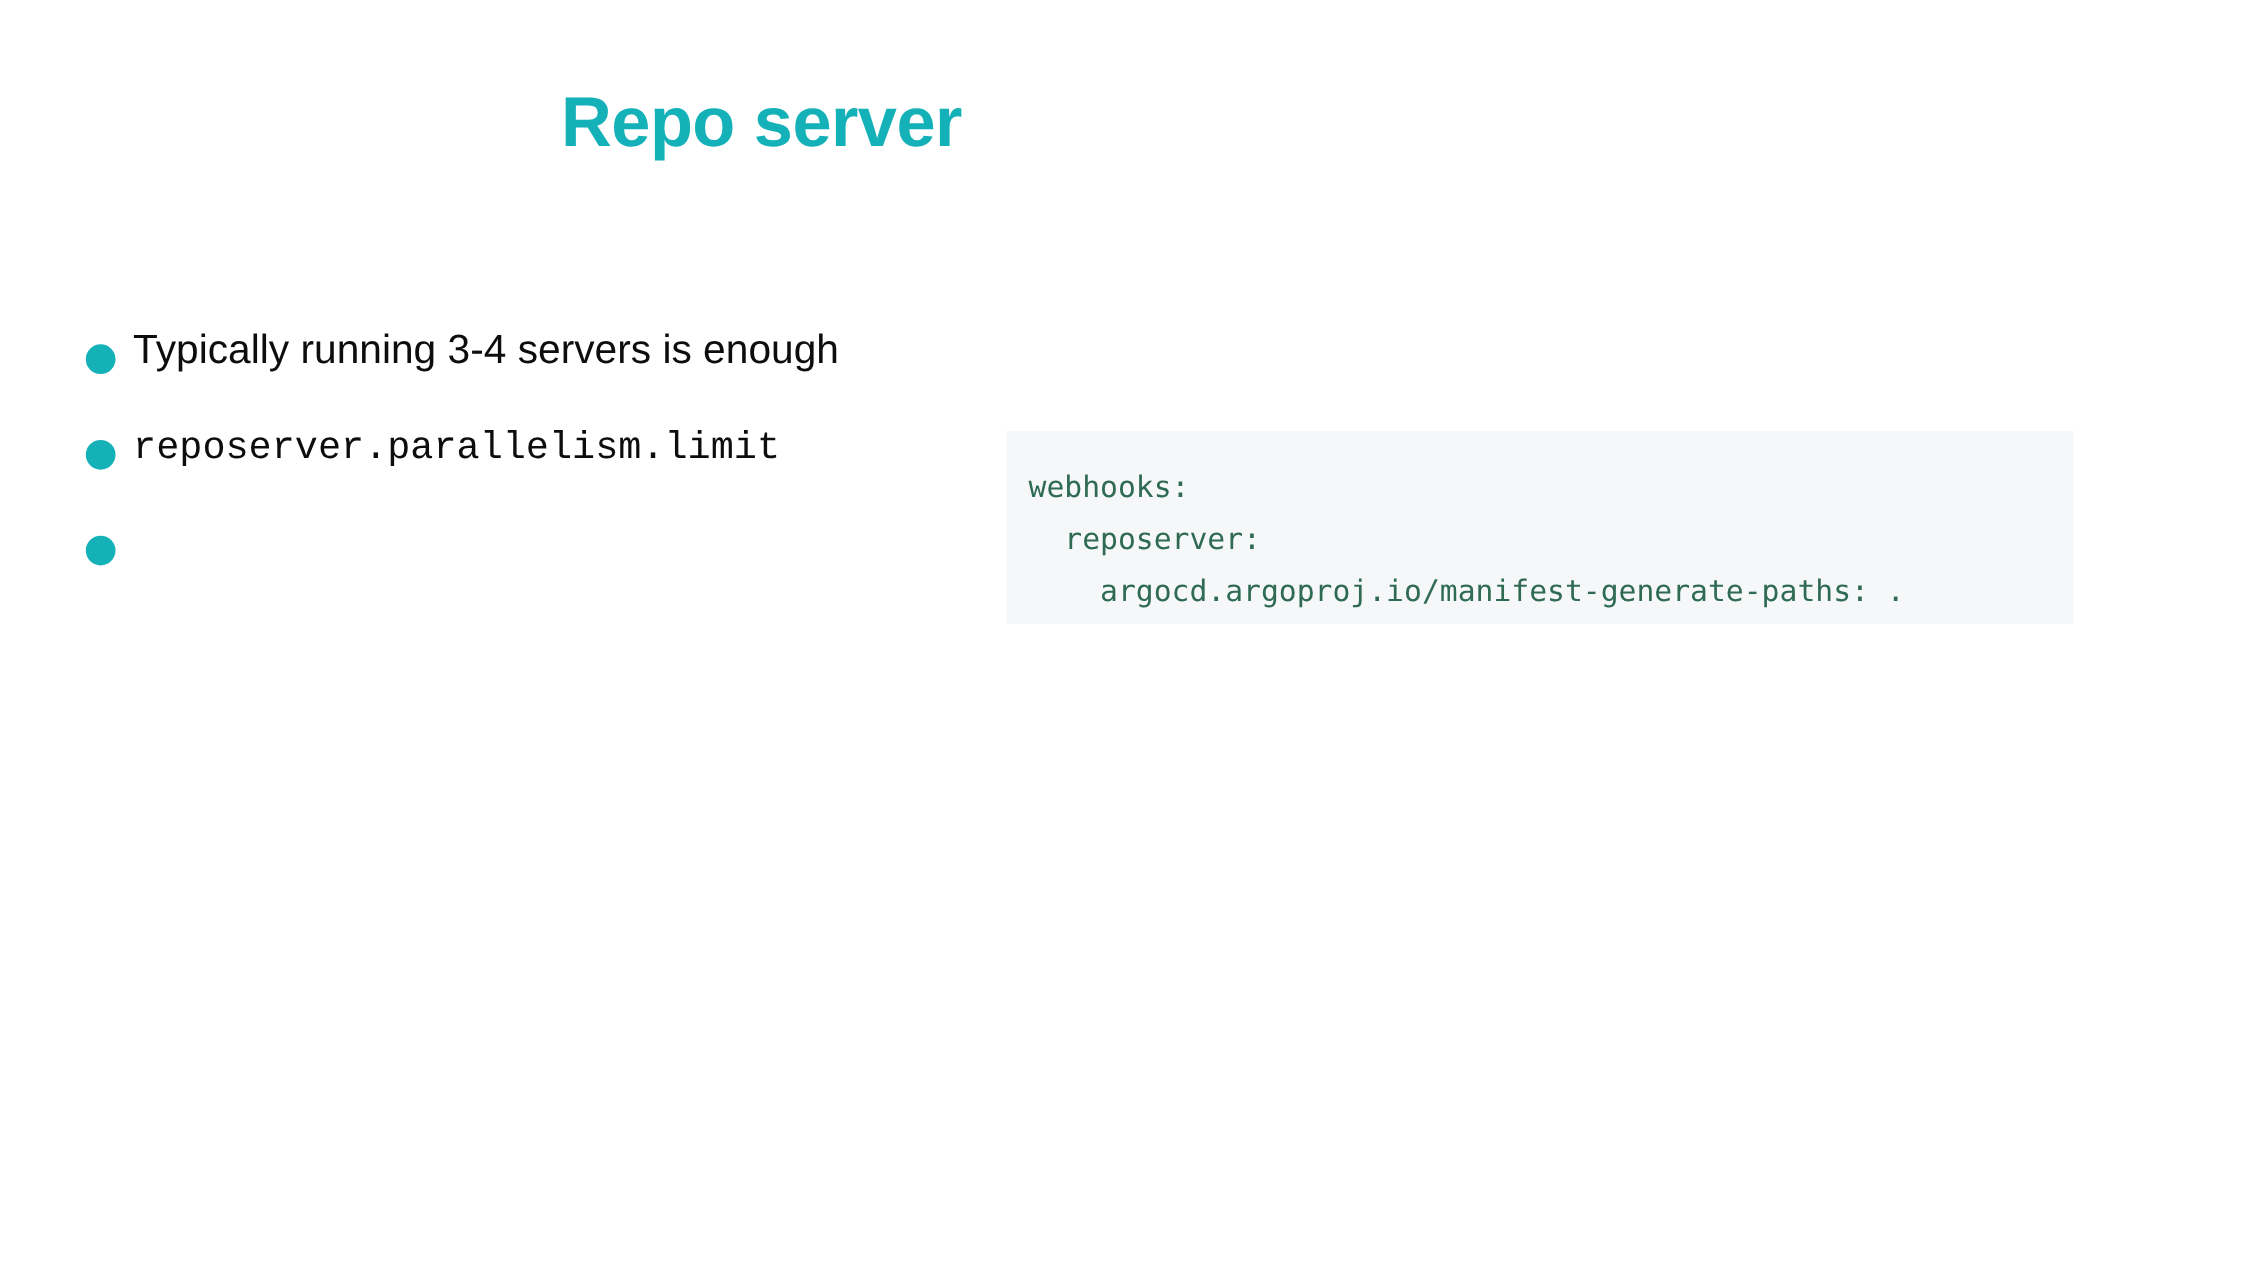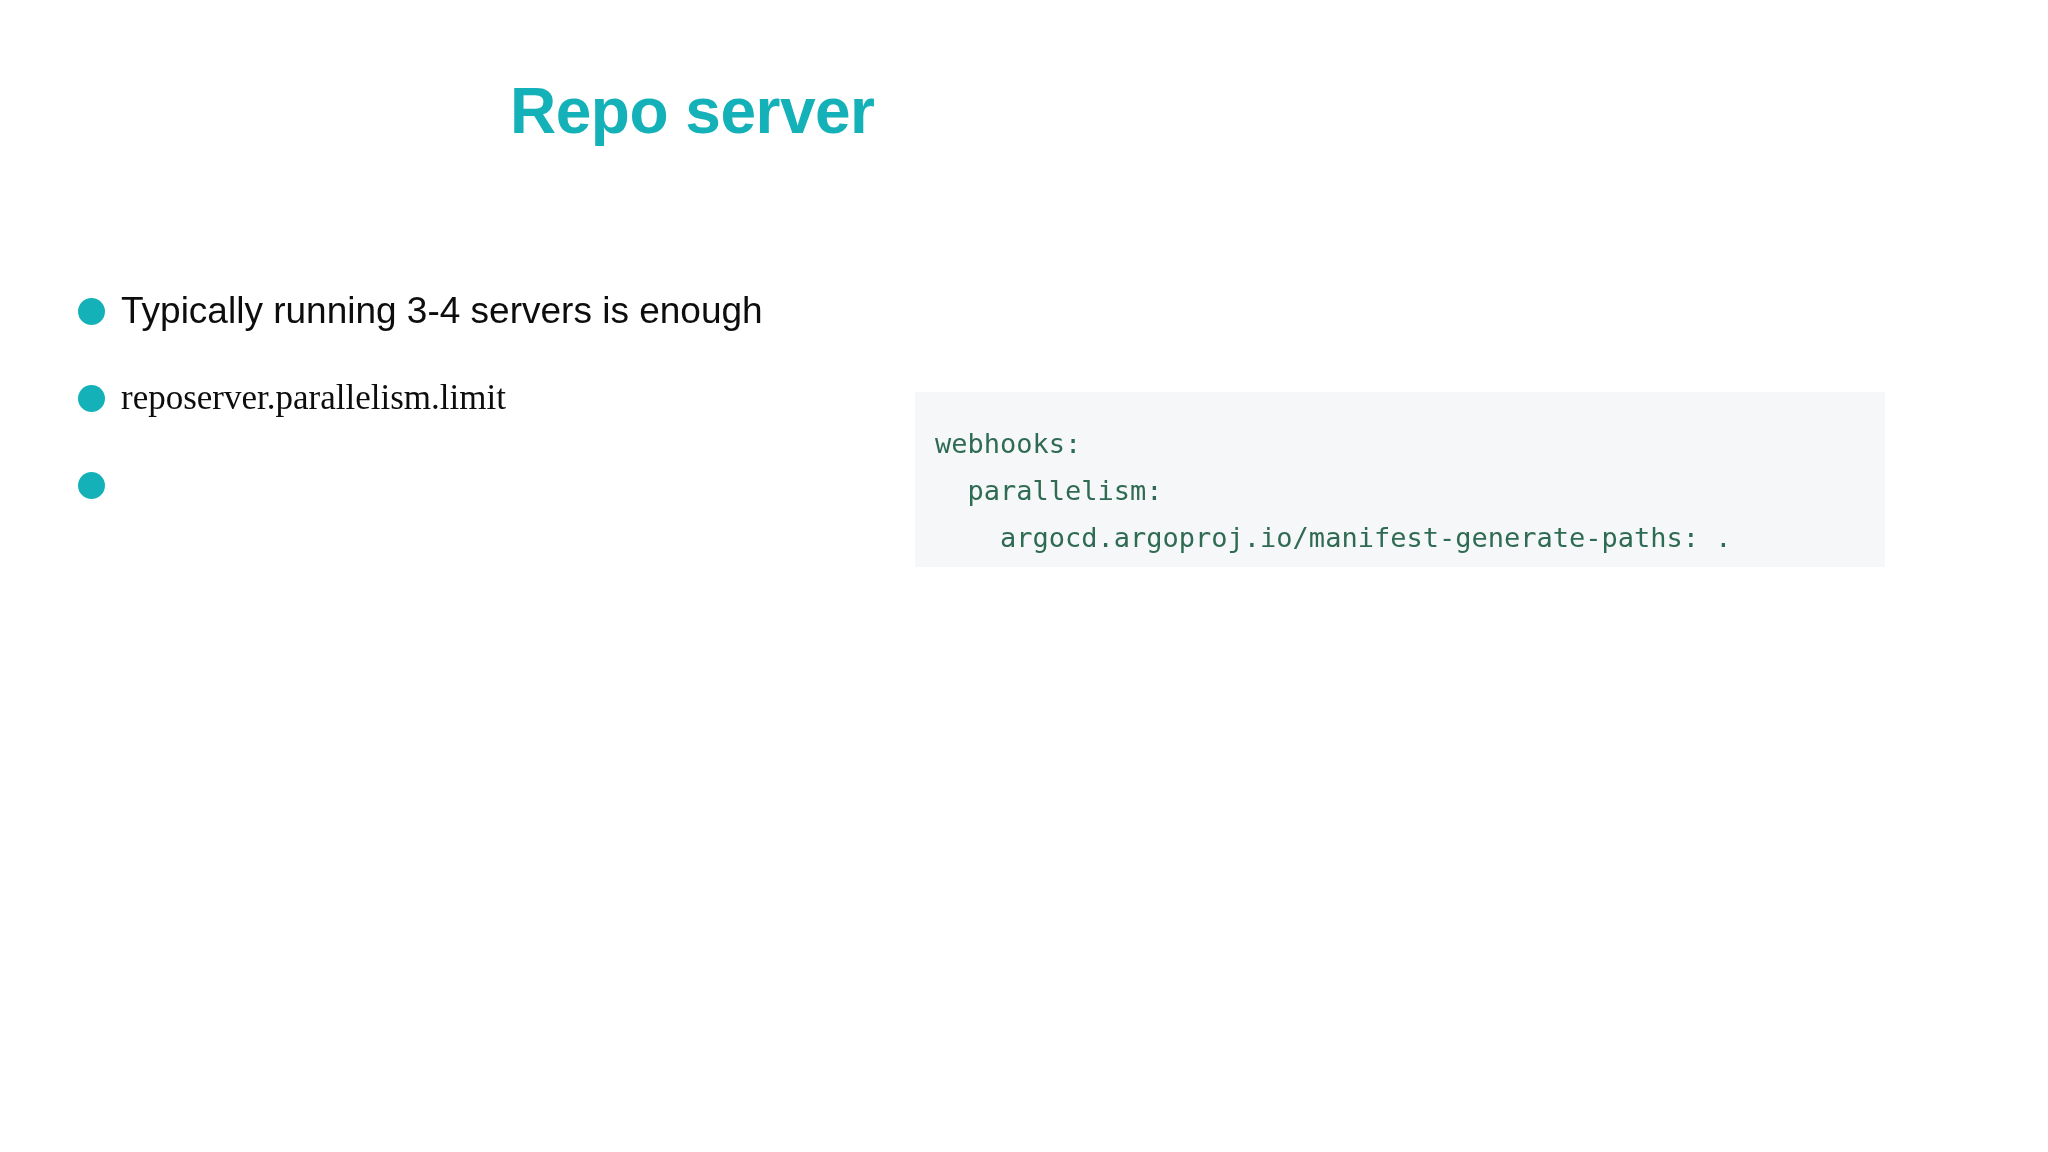--- a/index.html
+++ b/index.html
@@ -38,21 +38,21 @@
 
   
   .bullet-list {
     position: absolute;
     left: 78px;
     top: 282px;
     width: 820px;
   }
   .bullet-row {
     display: flex;
-    align-items: center;
+    align-items: flex-end;
     height: 58px;
     margin-bottom: 29px;
   }
   .bullet-dot {
     flex: 0 0 auto;
     width: 27px;
     height: 27px;
     border-radius: 50%;
     background: #14b2b8;
     margin-right: 16px;
@@ -60,21 +60,21 @@
   .bullet-text {
     flex: 1 1 auto;
     font-family: "Liberation Sans", sans-serif;
     font-size: 37px;
     font-weight: normal;
     color: #0d0d0d;
     line-height: 1.15;
     white-space: nowrap;
   }
   .bullet-text.mono {
-    font-family: Liberation Serif, serif;
+    font-family: Liberation Mono, monospace;
     font-size: 35px;
     letter-spacing: 0px;
   }
 
   
   .code-block {
     position: absolute;
     left: 915px;
     top: 392px;
     width: 970px;
@@ -114,17 +114,17 @@
     </div>
 
     <div class="bullet-row">
       <span class="bullet-dot"></span>
     </div>
 
   </div>
 
   <div class="code-block">
     <div class="code-line">webhooks:</div>
-    <div class="code-line">  parallelism:</div>
+    <div class="code-line">  reposerver:</div>
     <div class="code-line">    argocd.argoproj.io/manifest-generate-paths: .</div>
   </div>
 
 </div>
 
 </body></html>

